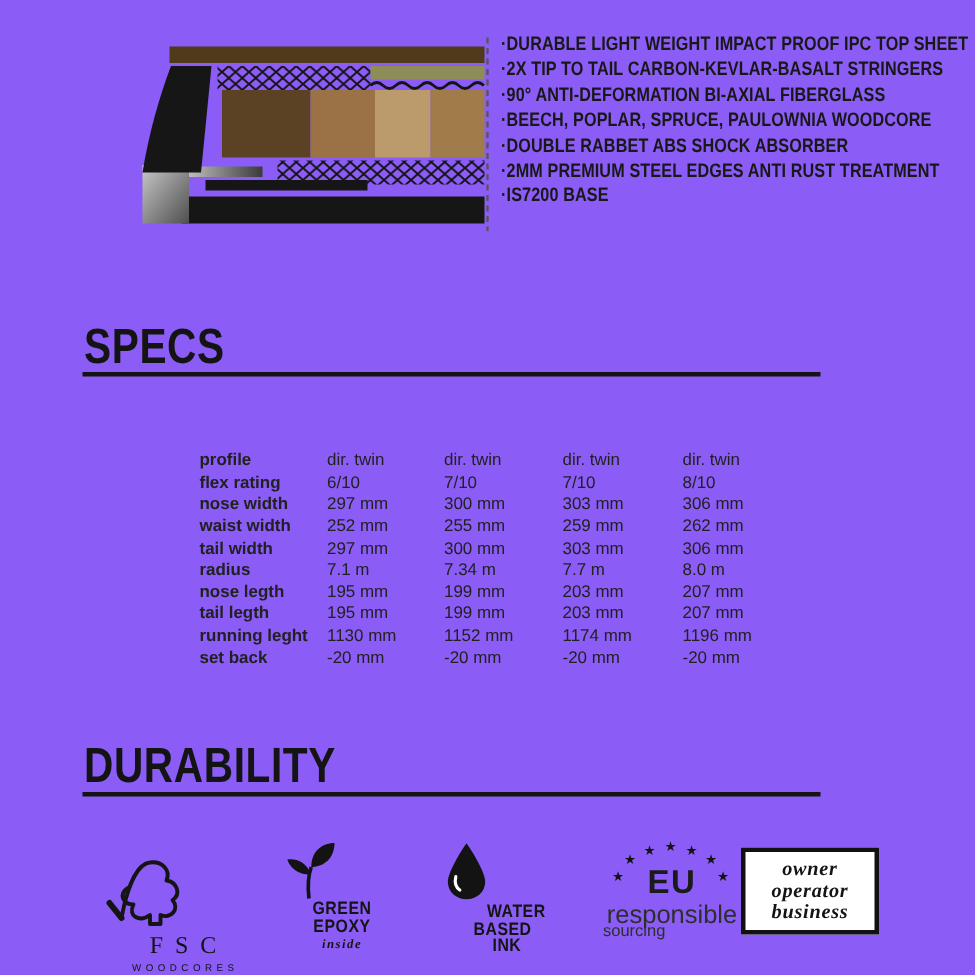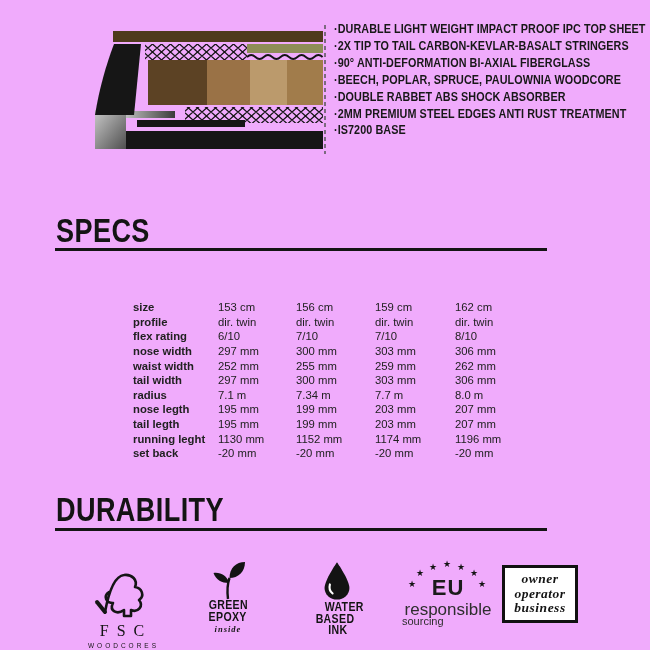--- a/index.html
+++ b/index.html
@@ -1,16 +1,16 @@
 <!DOCTYPE html>
 <html><head>
 <meta charset="utf-8">
 <style>
   html,body{margin:0;padding:0;background:#fff;}
-  #canvas{position:relative;width:650px;height:650px;background:#f0abfc;overflow:hidden;
+  #canvas{position:relative;width:650px;height:650px;background:#8b5cf6;overflow:hidden;
           font-family:"Liberation Sans",sans-serif;color:#1b1b1b;}
 
   
   #diagram{position:absolute;left:85px;top:20px;}
 
   
   .features{position:absolute;left:334px;top:21px;width:380px;margin:0;padding:0;list-style:none;
             transform:scaleX(0.83);transform-origin:left top;}
   .features li{font-weight:700;font-size:13px;line-height:16.9px;letter-spacing:0.1px;
                white-space:nowrap;color:#181818;}
@@ -25,21 +25,21 @@
   #specs-rule{top:248px;}
   #durability-rule{top:528px;}
 
   
   #spec-table{position:absolute;left:133px;top:300px;font-size:11.3px;color:#212121;}
   .spec-row{display:grid;grid-template-columns:85px 78px 79px 80px 85px;height:14.6px;
             align-items:center;}
   .spec-label{font-weight:700;}
 
   
-  .badge{position:absolute;display:flex;flex-direction:column;align-items:center;
+  .badge{position:absolute;display:flex;flex-direction:column;
          text-align:center;color:#141414;}
   #badge-fsc{left:70px;top:570px;width:104px;}
   .fsc-title{font-family:"Liberation Serif",serif;font-size:16px;letter-spacing:8px;
              padding-left:8px;margin-top:2px;}
   .fsc-sub{font-size:6.5px;letter-spacing:3px;padding-left:3px;margin-top:2px;}
 
   #badge-green{left:186px;top:560px;width:84px;}
   .cond{font-weight:800;font-size:12px;line-height:11.5px;letter-spacing:0.4px;
         transform:scaleX(0.88);transform-origin:center top;}
   .script{font-family:"Liberation Serif",serif;font-style:italic;font-weight:700;
@@ -117,27 +117,20 @@
     <li>·DOUBLE RABBET ABS SHOCK ABSORBER</li>
     <li>·2MM PREMIUM STEEL EDGES ANTI RUST TREATMENT</li>
     <li>·IS7200 BASE</li>
   </ul>
 
   <h2 id="specs-title" class="section-title">SPECS</h2>
   <div id="specs-rule" class="rule"></div>
 
   <div id="spec-table">
     <div class="spec-row">
-      <span class="spec-label">size</span>
-      <span class="spec-value">153 cm</span>
-      <span class="spec-value">156 cm</span>
-      <span class="spec-value">159 cm</span>
-      <span class="spec-value">162 cm</span>
-    </div>
-    <div class="spec-row">
       <span class="spec-label">profile</span>
       <span class="spec-value">dir. twin</span>
       <span class="spec-value">dir. twin</span>
       <span class="spec-value">dir. twin</span>
       <span class="spec-value">dir. twin</span>
     </div>
     <div class="spec-row">
       <span class="spec-label">flex rating</span>
       <span class="spec-value">6/10</span>
       <span class="spec-value">7/10</span>

